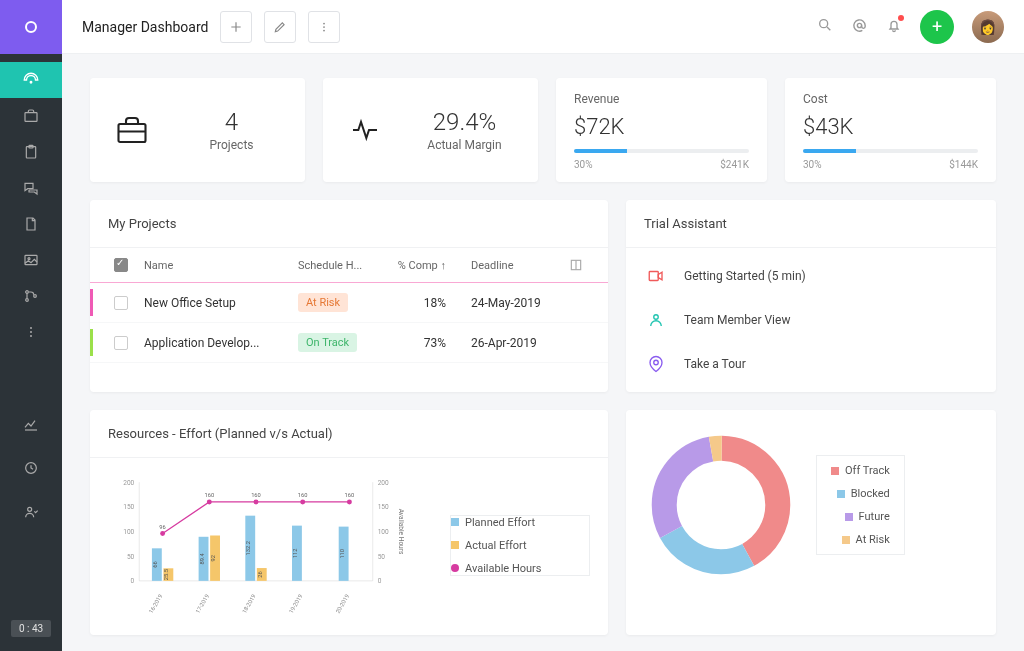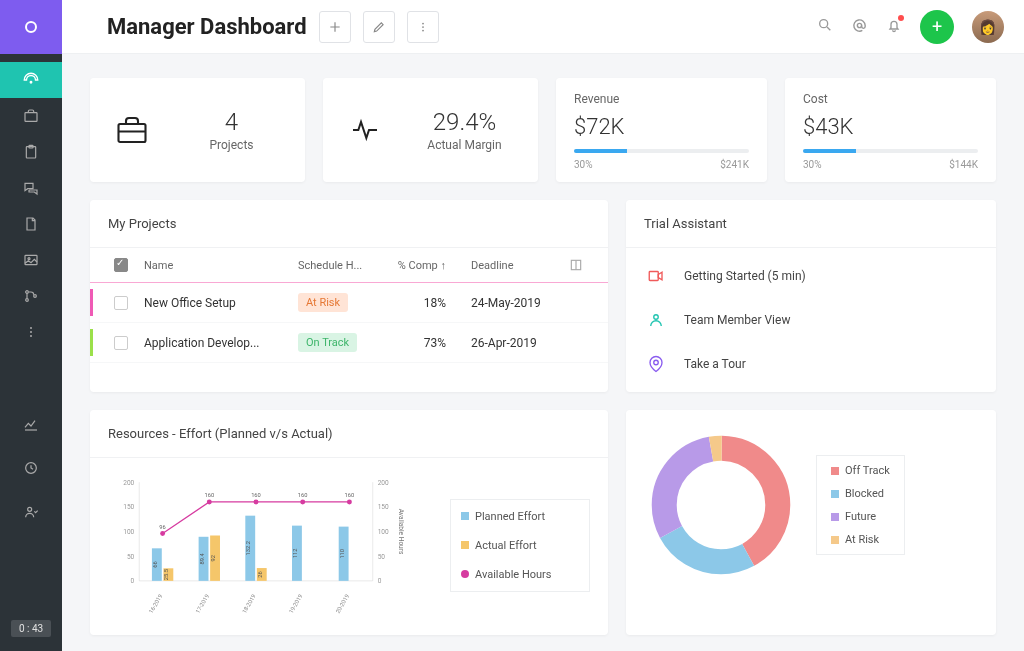--- a/index.html
+++ b/index.html
@@ -8,21 +8,21 @@
 .sidebar { width: 62px; background: #2c3338; display: flex; flex-direction: column; flex-shrink: 0; gap: 8px; }
 .logo-box { width: 62px; height: 54px; background: #7e5cef; display: flex; align-items: center; justify-content: center; }
 .nav-items { display: flex; flex-direction: column; }
 .nav-item { width: 62px; height: 36px; display: flex; align-items: center; justify-content: center; color: #aaa; cursor: pointer; }
 .nav-item.active { background: #1fc4b0; color: #fff; }
 .nav-spacer { flex: 1; }
 .timer { margin: 10px auto 14px; padding: 3px 8px; background: #4a5055; color: #e0e0e0; font-size: 10px; border-radius: 2px; }
 
 .main { flex: 1; display: flex; flex-direction: column; overflow: hidden; }
 .topbar { height: 54px; background: #fff; display: flex; align-items: center; padding: 0 20px; gap: 12px; border-bottom: 1px solid #eef0f2; }
-.page-title { font-size: 22px; font-weight: 700; color: #222; margin-left: 25px; }
+.page-title { font-size: 14px; font-weight: 400; color: #222; }
 .icon-btn { width: 32px; height: 32px; border: 1px solid #e0e2e6; border-radius: 3px; background: #fff; display: flex; align-items: center; justify-content: center; cursor: pointer; color: #888; }
 .top-right { margin-left: auto; display: flex; align-items: center; gap: 18px; }
 .top-ic { color: #999; cursor: pointer; position: relative; }
 .bell-dot::after { content: ''; position: absolute; top: -2px; right: -2px; width: 6px; height: 6px; background: #ff4d4d; border-radius: 50%; }
 .add-btn { width: 34px; height: 34px; border-radius: 50%; background: #1dc54b; display: flex; align-items: center; justify-content: center; color: #fff; font-size: 18px; cursor: pointer; }
 .avatar { width: 32px; height: 32px; border-radius: 50%; background: linear-gradient(#c89b7a, #8b6a50); display:flex; align-items:center; justify-content:center; font-size:14px; }
 
 .content { flex: 1; padding: 24px 28px; overflow-y: auto; }
 .cards-row { display: flex; gap: 18px; margin-bottom: 18px; }
 .card { background: #fff; border-radius: 4px; box-shadow: 0 1px 3px rgba(0,0,0,0.05); }
@@ -60,29 +60,29 @@
 .b-risk { background: #ffe4d6; color: #e67835; }
 .b-track { background: #d9f4e4; color: #3db56a; }
 
 .assist-list { padding: 6px 0; }
 .assist-item { display: flex; align-items: center; gap: 18px; padding: 13px 20px; font-size: 12px; color: #444; cursor: pointer; }
 .assist-ic { width: 20px; display:flex; justify-content:center; }
 
 .chart-wrap { padding: 16px 18px 18px; }
 .bar-chart-area { display: flex; gap: 10px; }
 .bar-chart { flex: 1; }
-.bar-legend { width: 140px; border: 1px solid #eceef0; padding: 10px; display: flex; flex-direction: column; gap: 16px; font-size: 11px; color: #555; align-self:center;margin-left:36px; }
+.bar-legend { width: 140px; border: 1px solid #eceef0; display: flex; flex-direction: column; gap: 10px; font-size: 11px; color: #555; align-self:center;margin-left:36px; }
 .leg-item { display: flex; align-items: center; gap: 6px; }
 .leg-sw { width: 8px; height: 8px; }
 .leg-dot { width:8px; height:8px; border-radius:50%; }
 .chart-svg { width:100%; }
 
 .donut-wrap { padding: 20px; display: flex; gap: 20px; align-items: center; }
 .donut { position: relative; width: 150px; height: 150px; }
-.donut-leg { border: 1px solid #eceef0; padding: 8px 14px; display: flex; flex-direction: column; gap: 10px; font-size: 11px; color: #555; }
+.donut-leg { border: 1px solid #eceef0; padding: 8px 14px; display: flex; flex-direction: column; gap: 10px; font-size: 11px; color: #555; align-items: flex-end; }
 </style>
 </head>
 <body>
 
 <div class="app">
   <div class="sidebar">
     <div class="logo-box">
       <svg width="16" height="16" viewBox="0 0 16 16">
           <circle cx="8" cy="8" r="5" fill="none" stroke="#fff" stroke-width="2"></circle>
         </svg>

